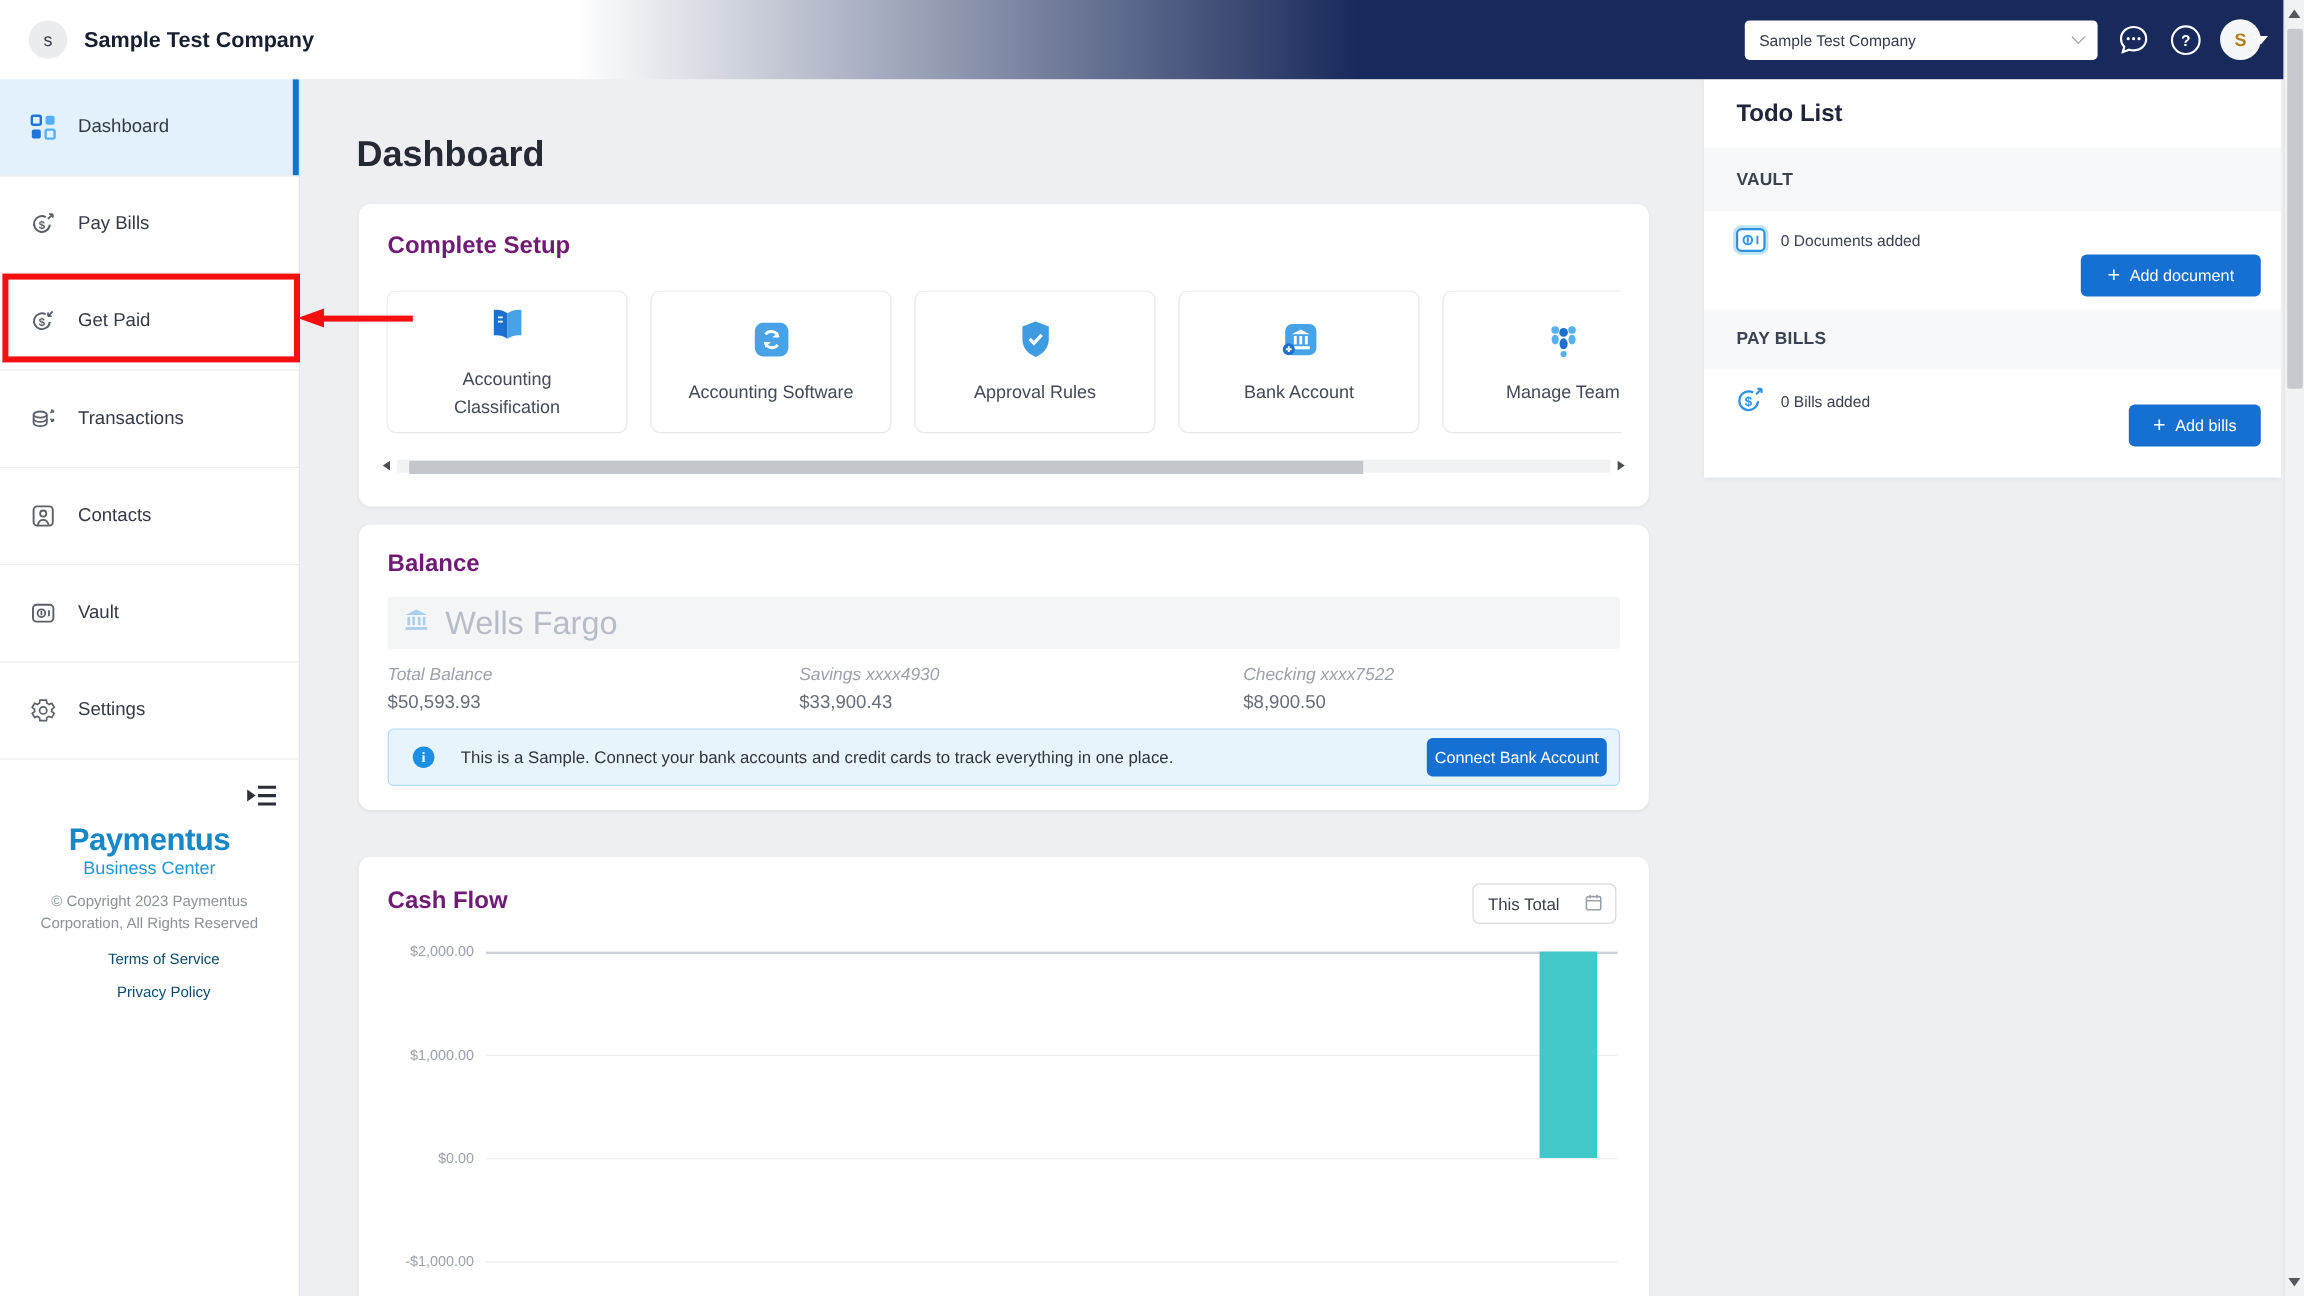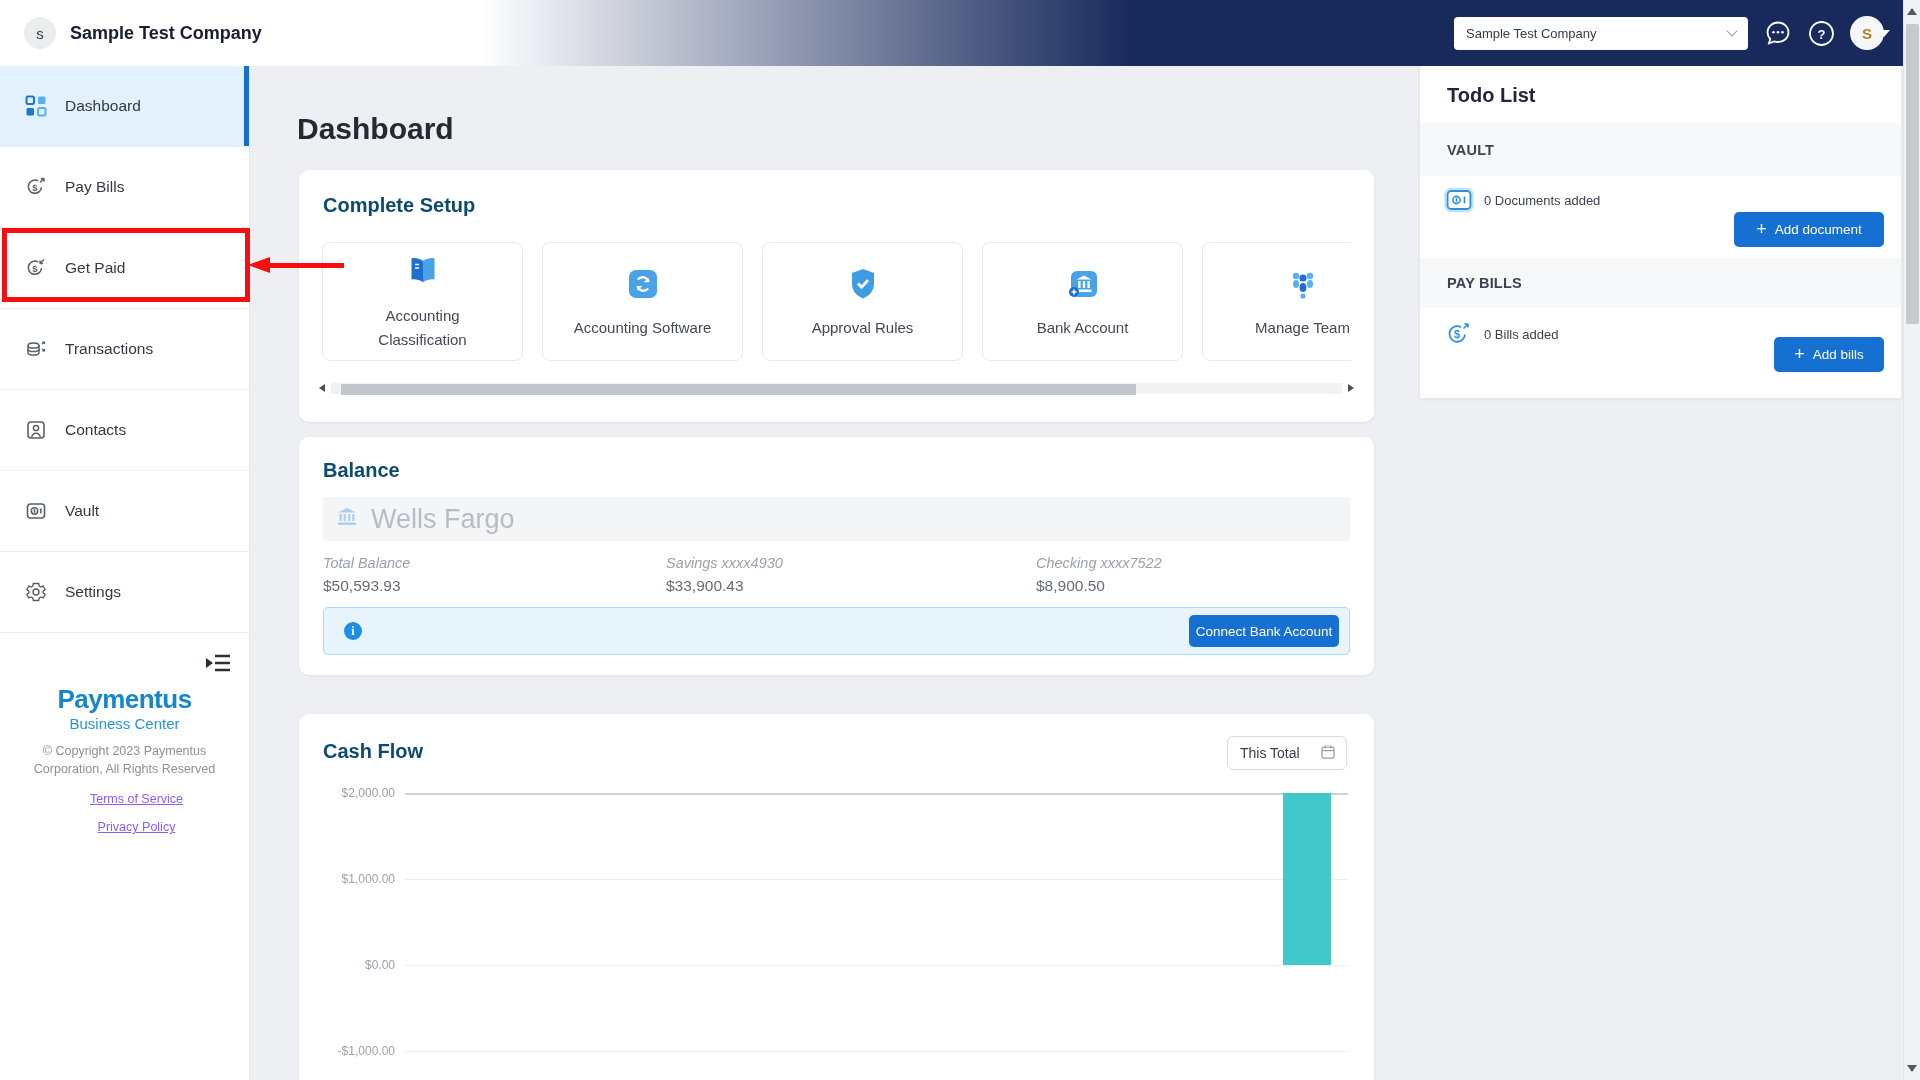--- a/index.html
+++ b/index.html
@@ -40,26 +40,26 @@
     border-bottom:1px solid #eceef1; cursor:pointer; }
   .nav-item .label { font-size:15.5px; color:#333945; font-weight:500; }
   .nav-item.active { background:#e2f1fc; }
   .nav-item.active::after { content:""; position:absolute; right:0; top:0; width:5px; height:100%; background:#1670d2; }
   .nav-ic { width:24px; height:24px; display:flex; align-items:center; justify-content:center; }
   .collapse-btn { position:absolute; left:205px; top:585px; width:30px; height:26px; cursor:pointer; }
   .side-footer { position:absolute; left:0; top:618px; width:100%; text-align:center; }
   .logo-title { font-size:26px; font-weight:700; color:#1787c8; letter-spacing:-0.5px; }
   .logo-sub { font-size:15px; color:#2196d3; margin-top:0px; }
   .copyright { width:200px; margin:10px auto 0; font-size:12.5px; color:#8b9199; line-height:1.45; }
-  .side-link { display:block; margin-top:14px; font-size:12.5px; color:#8b5cf6; text-decoration:underline; cursor:pointer;margin-left:24px; }
+  .side-link { display:block; margin-top:14px; font-size:12.5px; color:#0c4a6e; cursor:pointer;margin-left:24px; }
 
   
   .page-title { position:absolute; left:297px; top:112px; font-size:30px; font-weight:700; color:#242933; }
   .card { position:absolute; background:#fff; border-radius:10px; box-shadow:0 1px 3px rgba(20,30,50,.06); }
-  .card-title { font-size:20px; font-weight:700; color:#0c4a6e; }
+  .card-title { font-size:20px; font-weight:700; color:#701a75; }
 
   
   #setup-card { left:299px; top:170px; width:1075px; height:252px; }
   #setup-card .card-title { position:absolute; left:24px; top:24px; }
   .tiles { position:absolute; left:23px; top:72px; width:1029px; height:120px; display:flex; gap:19px; overflow:hidden; }
   .tile { min-width:201px; width:201px; height:119px; border:1px solid #e6e8eb; border-radius:8px;
     display:flex; flex-direction:column; align-items:center; justify-content:center; gap:8px; cursor:pointer; background:#fff; }
   .tile .t-label { font-size:15px; color:#424957; text-align:center; line-height:1.55; width:150px; }
   .hscroll { position:absolute; left:20px; top:212px; width:1035px; height:13px; }
   .hs-track { position:absolute; left:12px; top:1px; right:12px; height:11px; background:#f1f2f4; }
@@ -339,20 +339,21 @@
     <div class="stat" style="left:367px;">
       <div class="s-label">Savings xxxx4930</div>
       <div class="s-value">$33,900.43</div>
     </div>
     <div class="stat" style="left:709px;margin-left:28px;">
       <div class="s-label">Checking xxxx7522</div>
       <div class="s-value">$8,900.50</div>
     </div>
     <div class="notice">
       <span class="info-ic">i</span>
+      <span class="notice-text">This is a Sample. Connect your bank accounts and credit cards to track everything in one place.</span>
       <button class="btn" id="connect-btn">Connect Bank Account</button>
     </div>
   </div>
 
   <div class="card" id="cashflow-card">
     <div class="card-title">Cash Flow</div>
     <div class="period-select">
       <span>This Total</span>
       <span>
         <svg width="16" height="16" viewBox="0 0 16 16" fill="none">

